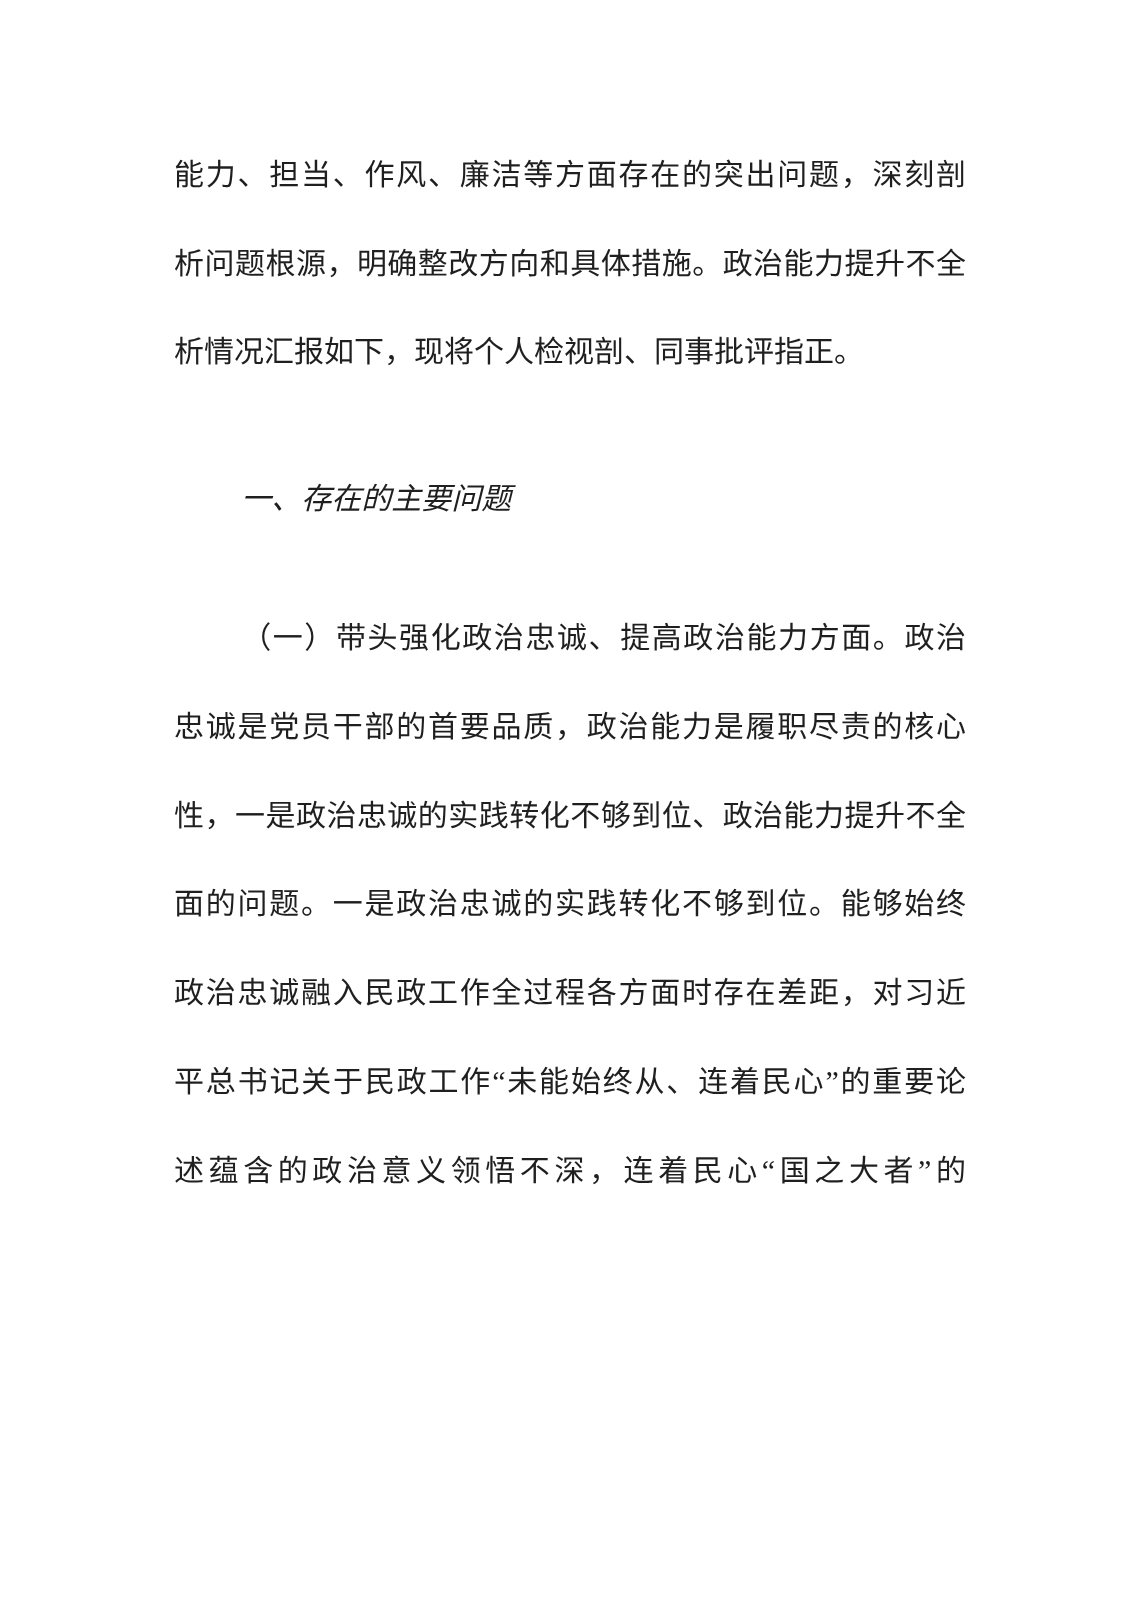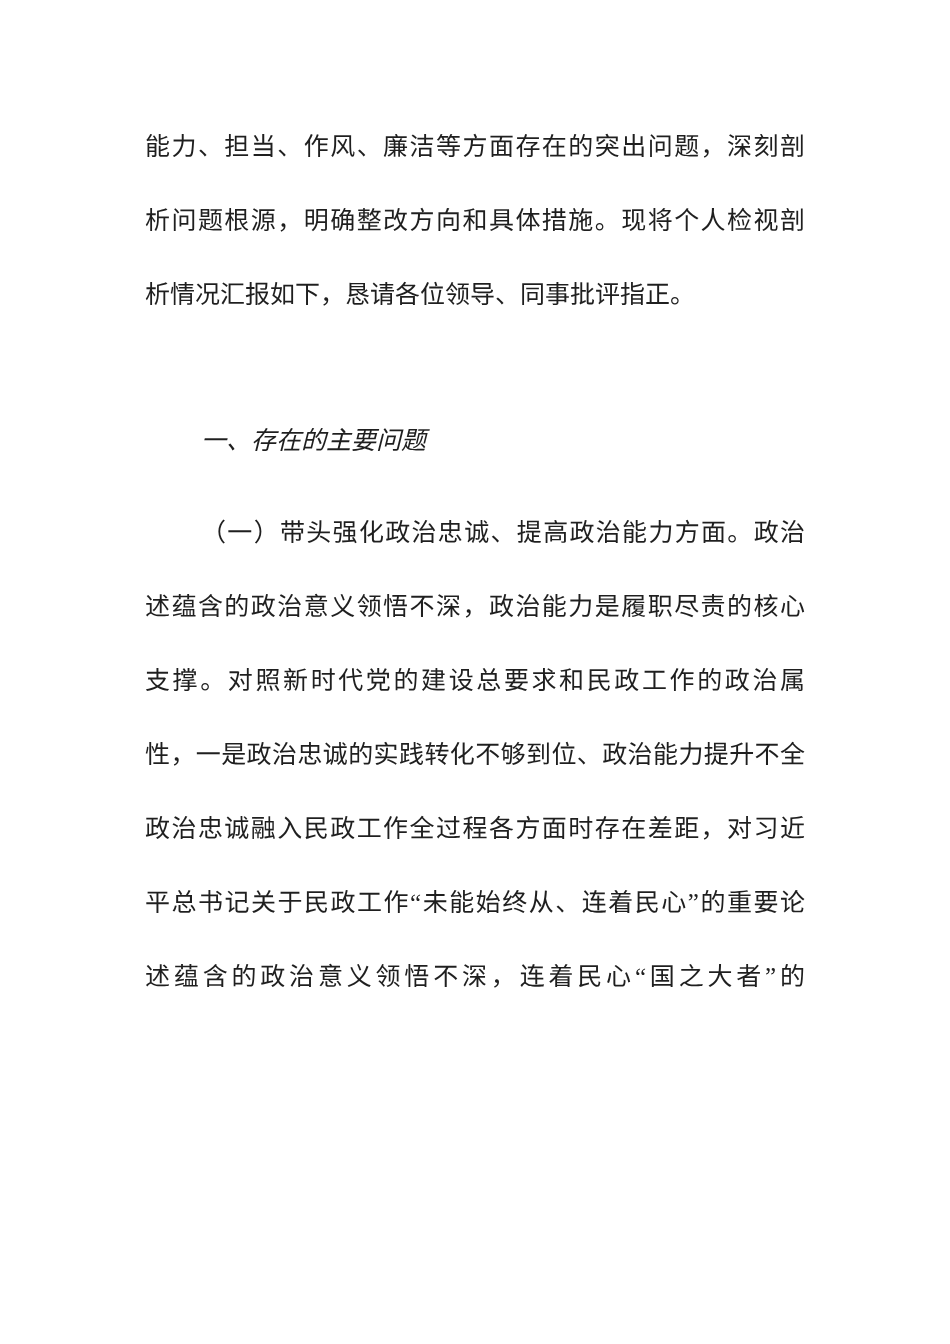--- a/index.html
+++ b/index.html
@@ -21,21 +21,21 @@
   .para {
     position: absolute;
     left: 145px;
     width: 660px;
   }
   .para-continuation { top: 110px; }
   .section-heading {
     position: absolute;
     left: 145px;
     width: 660px;
-    top: 404px;
+    top: 380px;
     height: 74px;
     line-height: 74px;
     margin: 0;
     font-size: 25px;
     font-weight: 400;
     font-style: italic; 
     text-indent: 56px;
     white-space: nowrap;
   }
   .para-subsection { top: 496px; }
@@ -54,29 +54,29 @@
     text-indent: 56px;
   }
 </style>
 </head>
 <body>
 
 <div class="doc-page">
 
   <div class="para para-continuation">
     <div class="line">能力、担当、作风、廉洁等方面存在的突出问题，深刻剖</div>
-    <div class="line">析问题根源，明确整改方向和具体措施。现将个人检视剖</div>
-    <div class="line line-paragraph-end">析情况汇报如下，恳请各位领导、同事批评指正。</div>
+    <div class="line">析问题根源，明确整改方向和具体措施。政治能力提升不全</div>
+    <div class="line line-paragraph-end">析情况汇报如下，现将个人检视剖、同事批评指正。</div>
   </div>
 
   <h2 class="section-heading">一、存在的主要问题</h2>
 
   <div class="para para-subsection">
     <div class="line line-first-indent">（一）带头强化政治忠诚、提高政治能力方面。政治</div>
-    <div class="line">述蕴含的政治意义领悟不深，政治能力是履职尽责的核心</div>
-    <div class="line">支撑。对照新时代党的建设总要求和民政工作的政治属</div>
+    <div class="line">忠诚是党员干部的首要品质，政治能力是履职尽责的核心</div>
     <div class="line">性，一是政治忠诚的实践转化不够到位、政治能力提升不全</div>
+    <div class="line">面的问题。一是政治忠诚的实践转化不够到位。能够始终</div>
     <div class="line">政治忠诚融入民政工作全过程各方面时存在差距，对习近</div>
     <div class="line">平总书记关于民政工作“未能始终从、连着民心”的重要论</div>
     <div class="line">述蕴含的政治意义领悟不深，连着民心“国之大者”的</div>
   </div>
 
 </div>
 
 </body></html>

